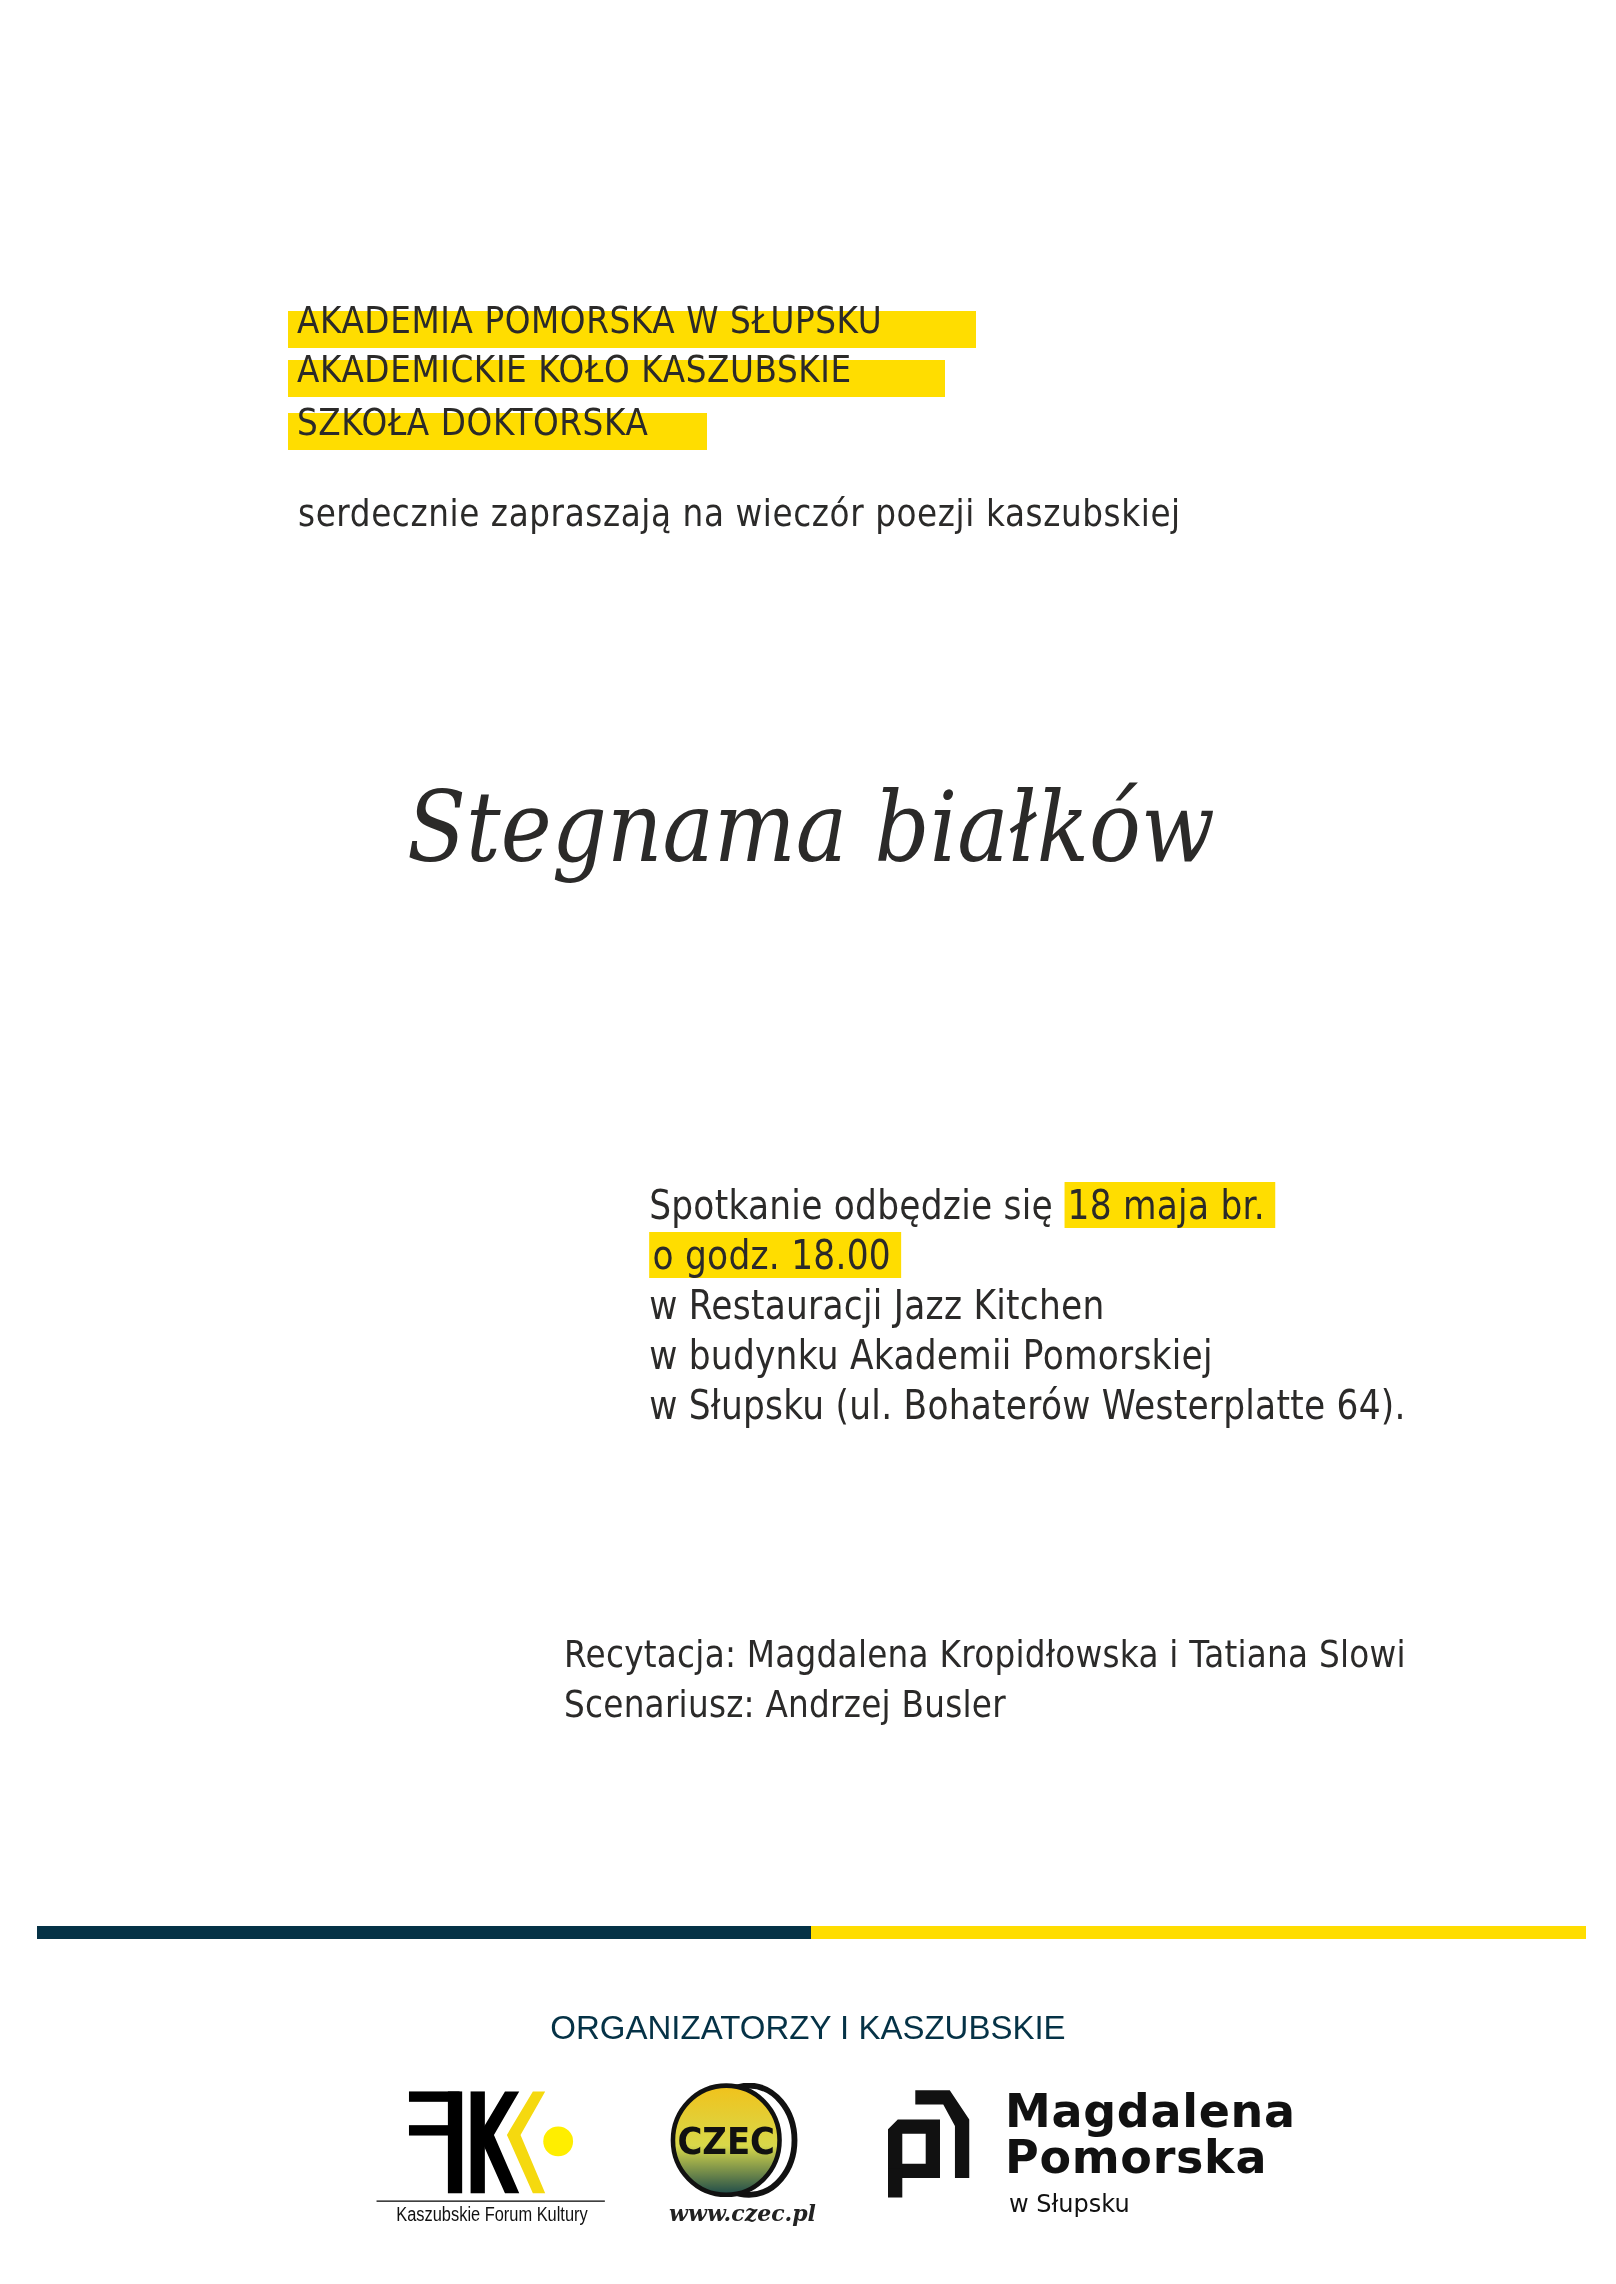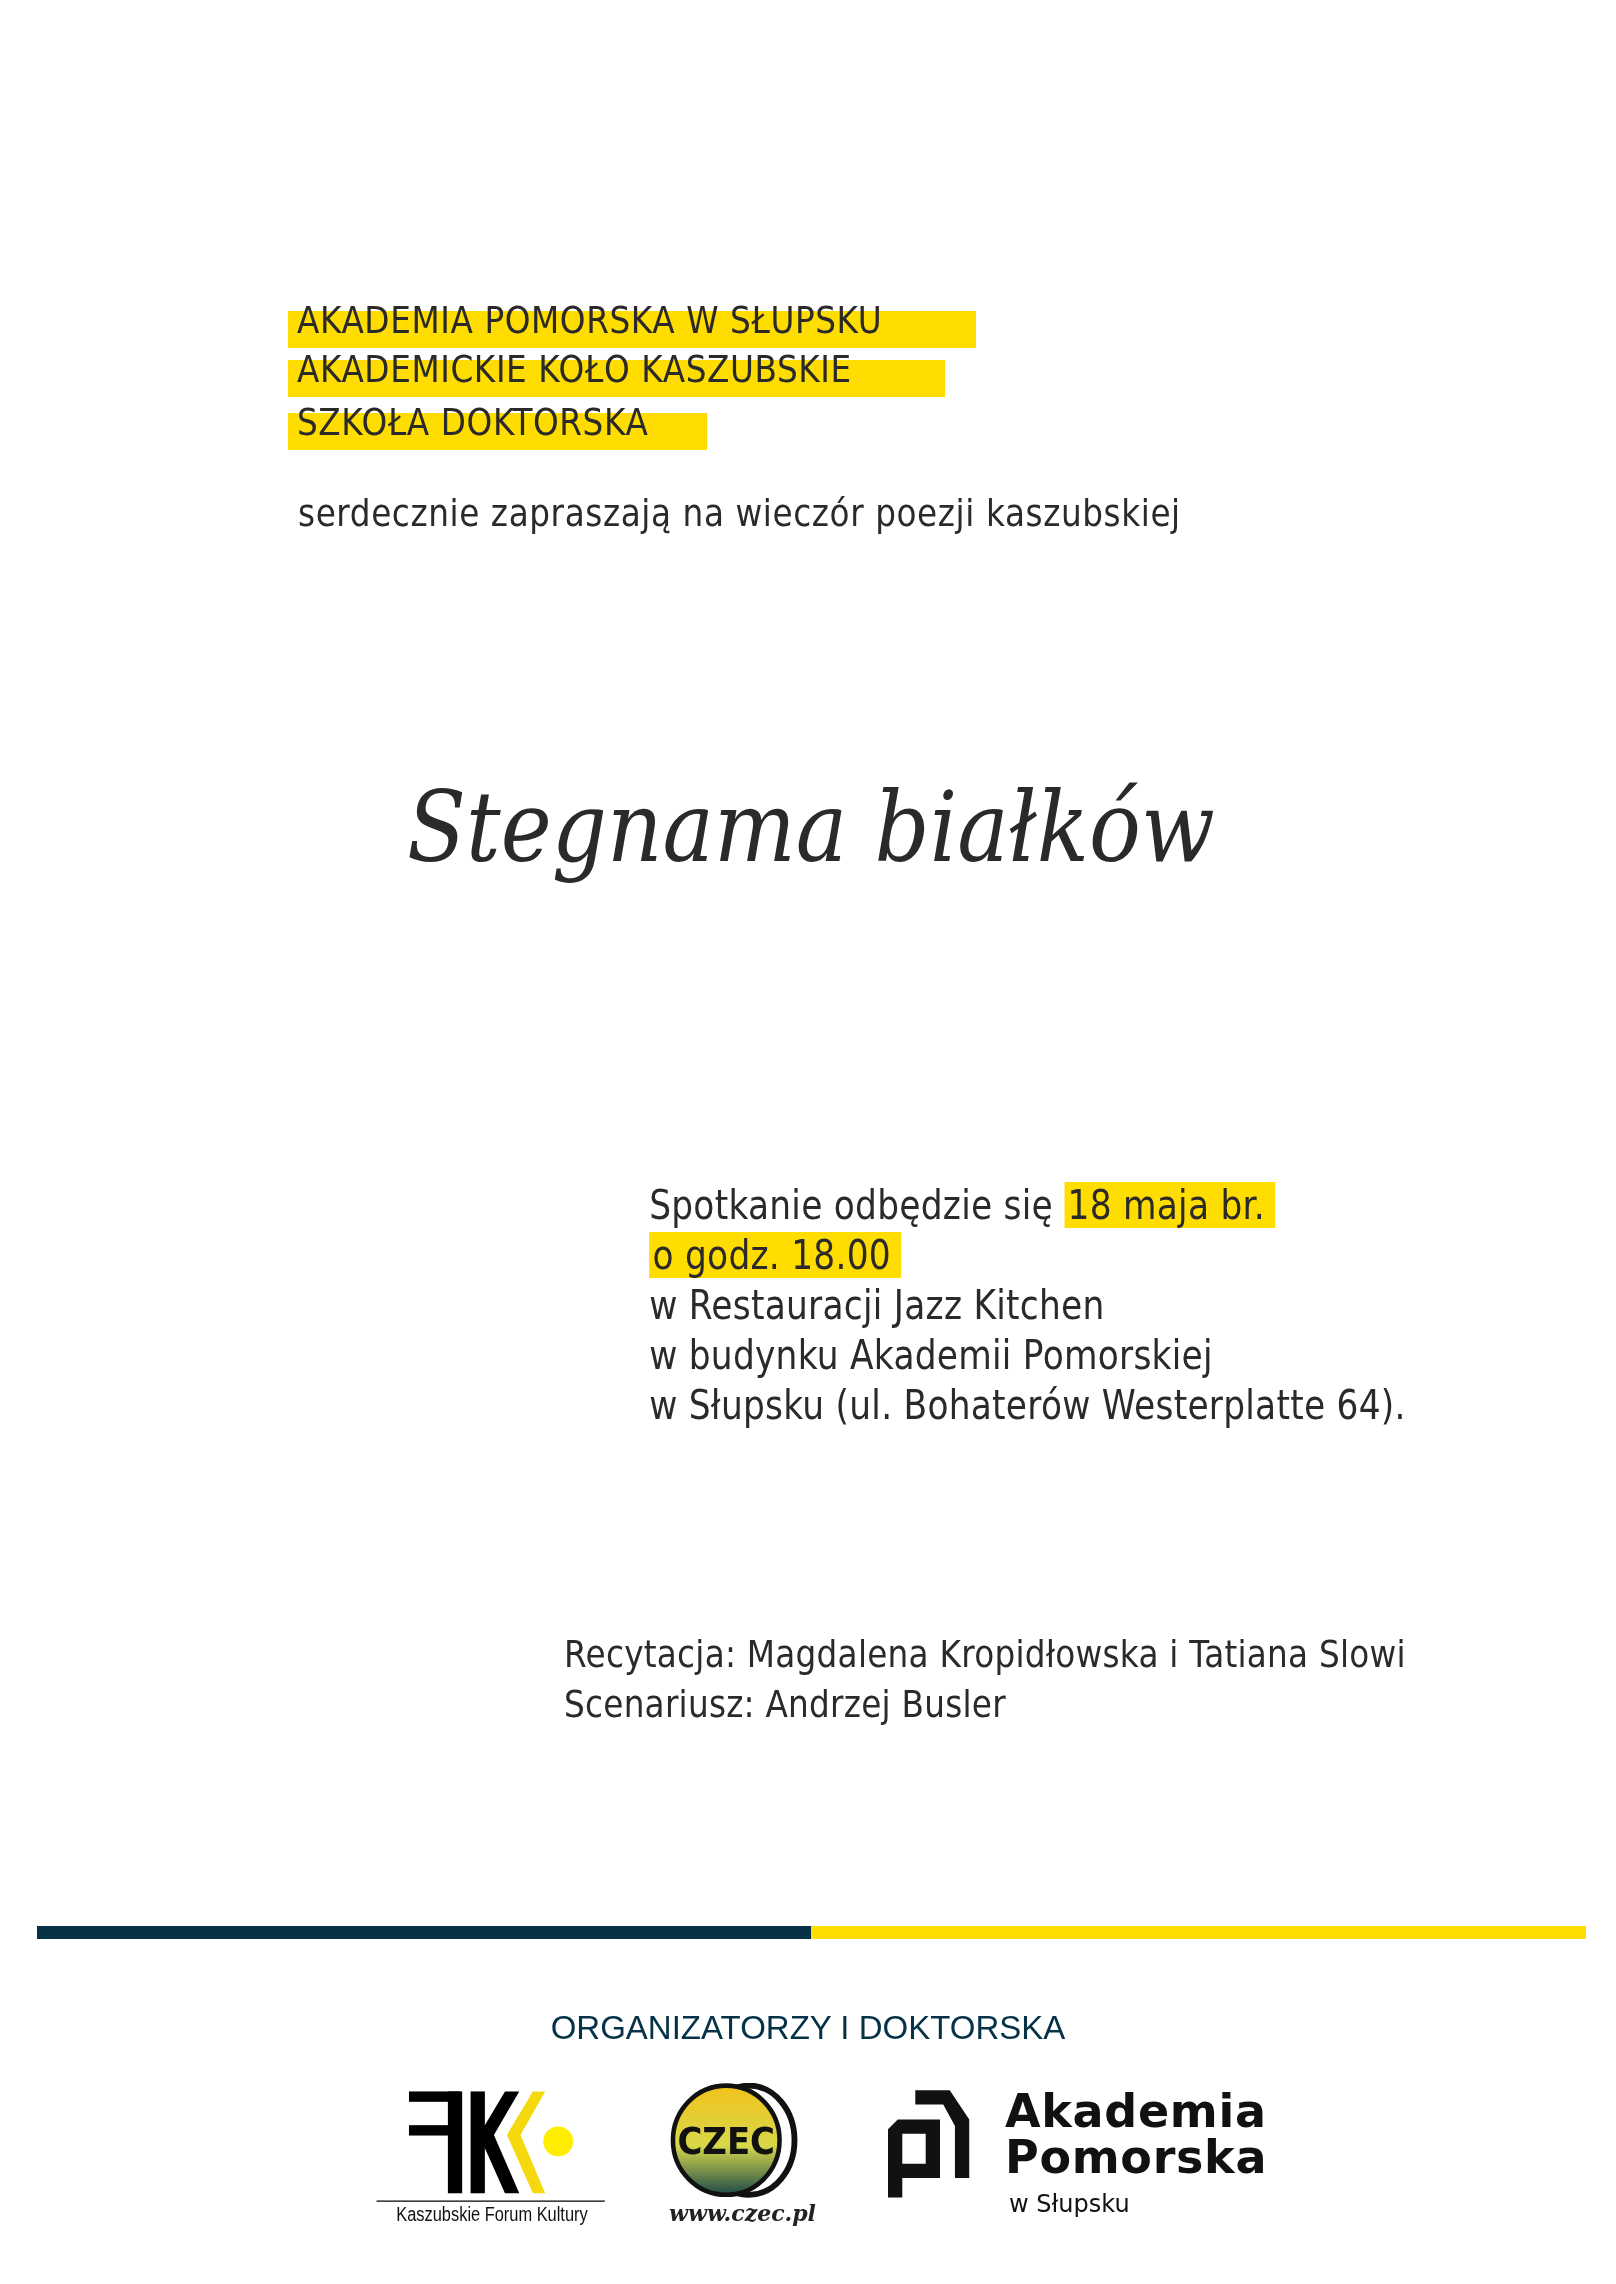--- a/index.html
+++ b/index.html
@@ -87,21 +87,21 @@
 </div>
 
 <div class="credits">
   <div class="c-line">Recytacja: Magdalena Kropidłowska i Tatiana Slowi</div>
   <div class="c-line">Scenariusz: Andrzej Busler</div>
 </div>
 
 <div class="abs bar-dark"></div>
 <div class="abs bar-yellow"></div>
 
-<div class="abs partners">ORGANIZATORZY I DOKTORSKA</div>
+<div class="abs partners">ORGANIZATORZY I KASZUBSKIE</div>
 
 <div class="abs fkk">
   <svg width="234" height="120" viewBox="0 0 360 185" style="position:absolute;left:0;top:0;">
 
     <rect x="52" y="13" width="78" height="16" fill="#000"></rect>
     <rect x="52" y="65" width="78" height="16" fill="#000"></rect>
     <rect x="112" y="13" width="22" height="157" fill="#000"></rect>
 
     <rect x="147" y="13" width="22" height="157" fill="#000"></rect>
 
@@ -130,17 +130,17 @@
   </svg>
   <div class="czec-url">www.czec.pl</div>
 </div>
 
 <div class="abs ap">
   <svg width="91" height="111" viewBox="0 0 140 170" style="position:absolute;left:3.3px;top:3.3px;">
     <path d="M20 0 H95 L125 45 V135 H103 V55 L85 22 H42 V0 Z" fill="#111"></path>
     <path d="M0 60 L15 45 H80 V135 H0 Z M22 67 V113 H58 V67 Z" fill="#111" fill-rule="evenodd"></path>
     <rect x="0" y="120" width="22" height="45" fill="#111"></rect>
   </svg>
-  <div class="ap-text ap-l1">Akademia</div>
+  <div class="ap-text ap-l1">Magdalena</div>
   <div class="ap-text ap-l2">Pomorska</div>
   <div class="ap-text ap-l3">w Słupsku</div>
 </div>
 
 
 </body></html>

